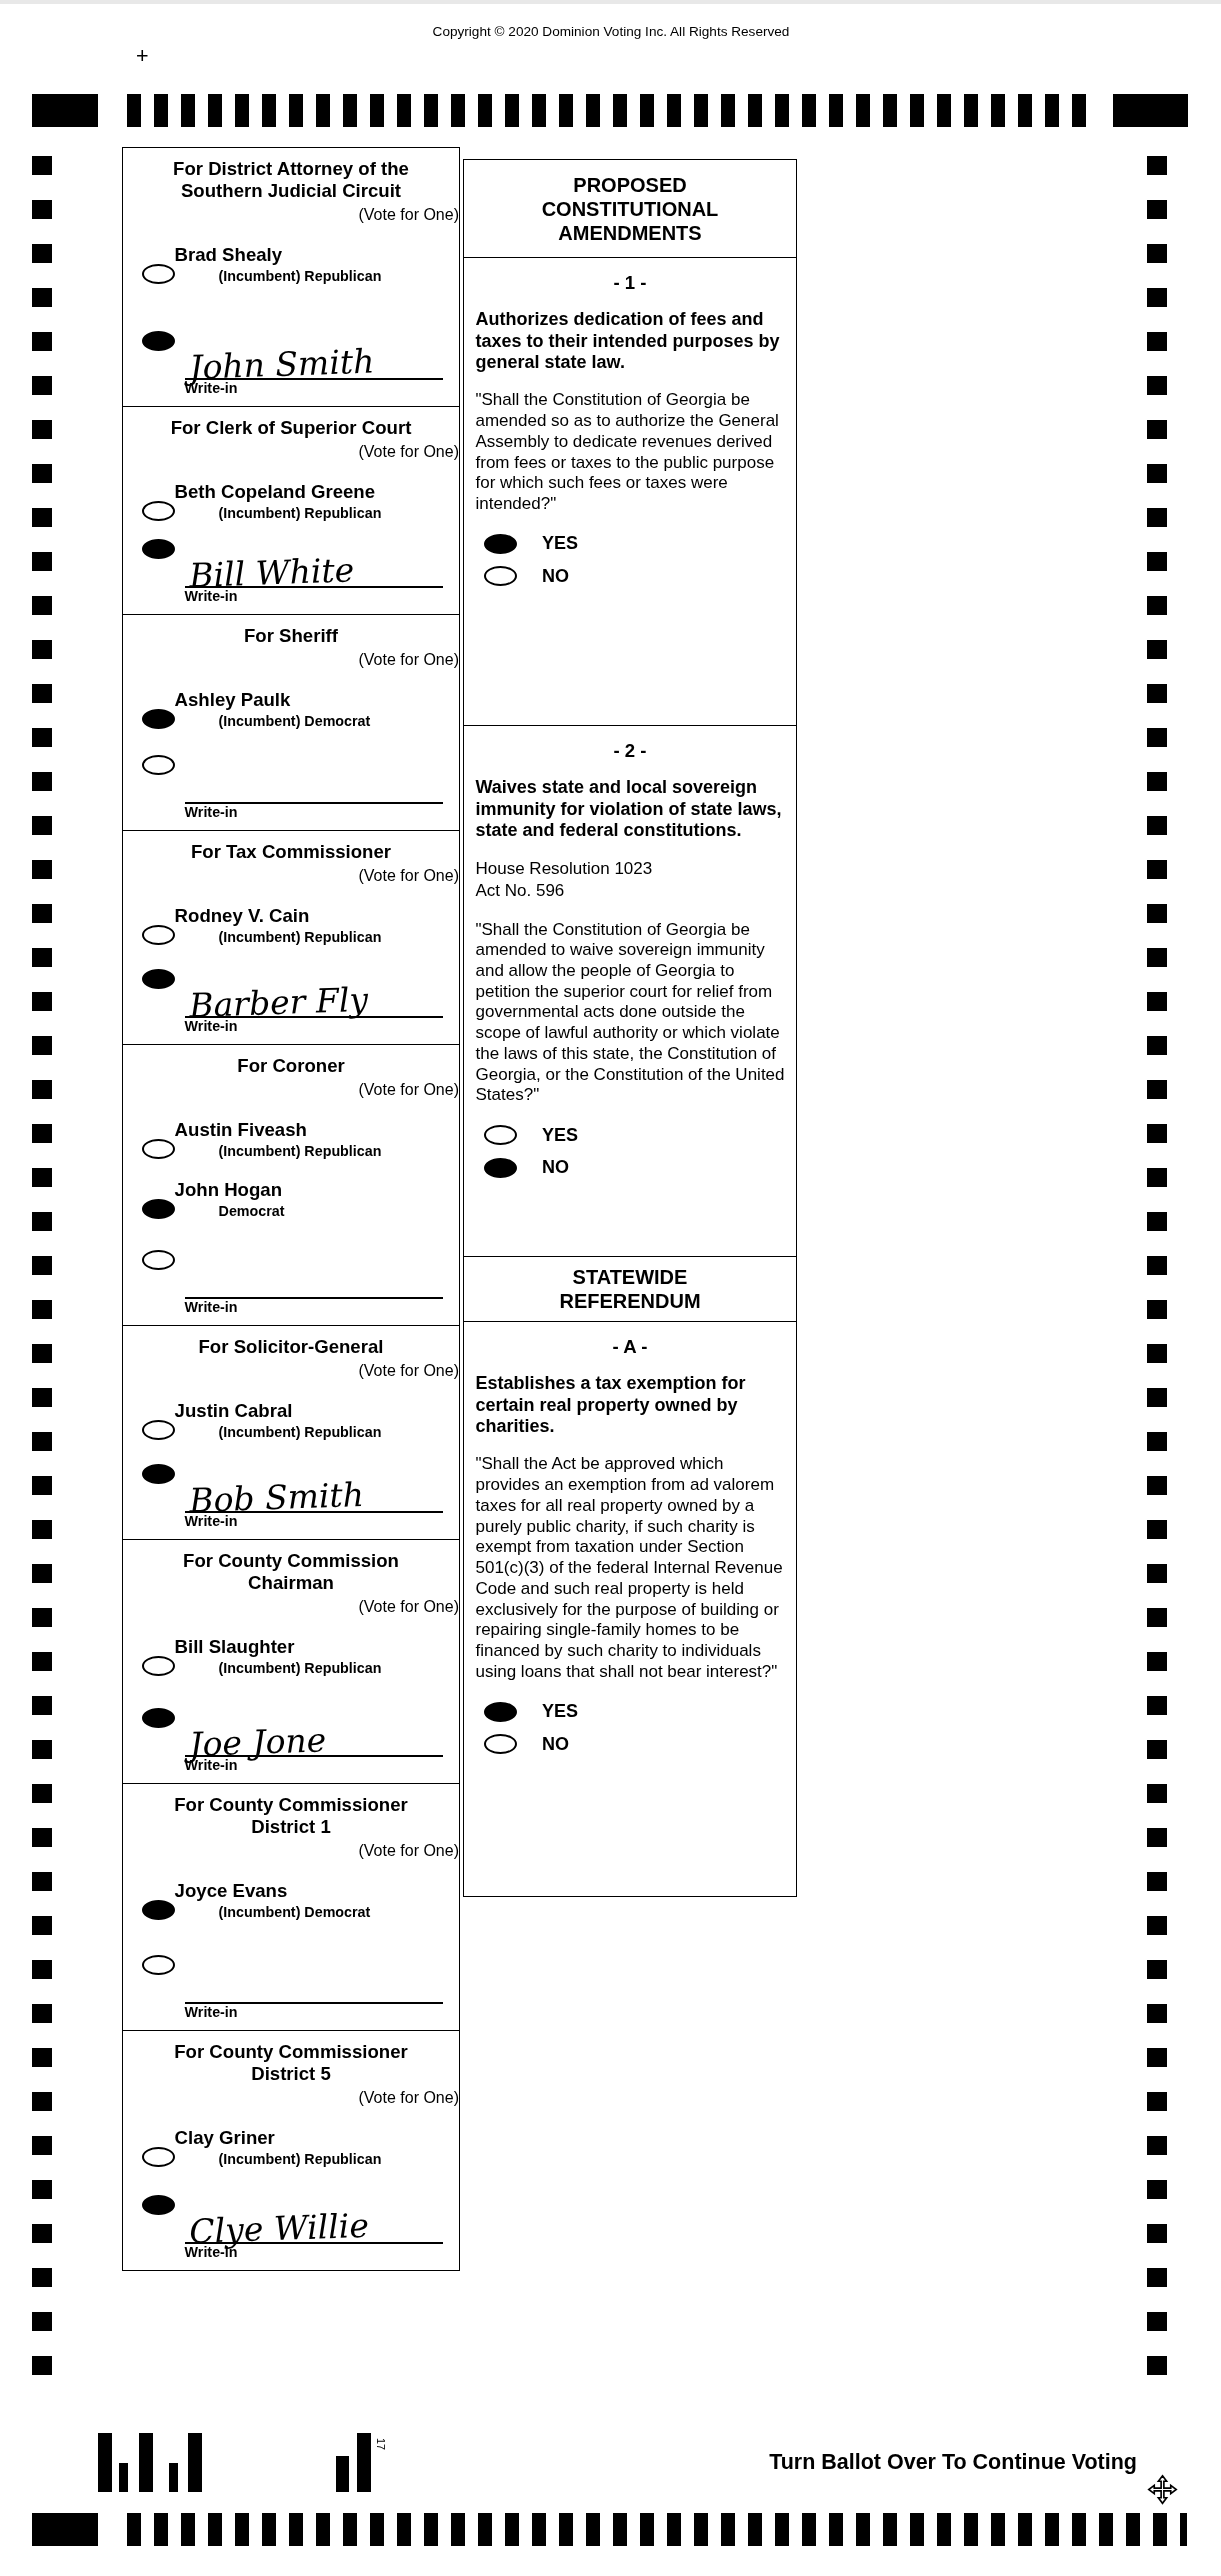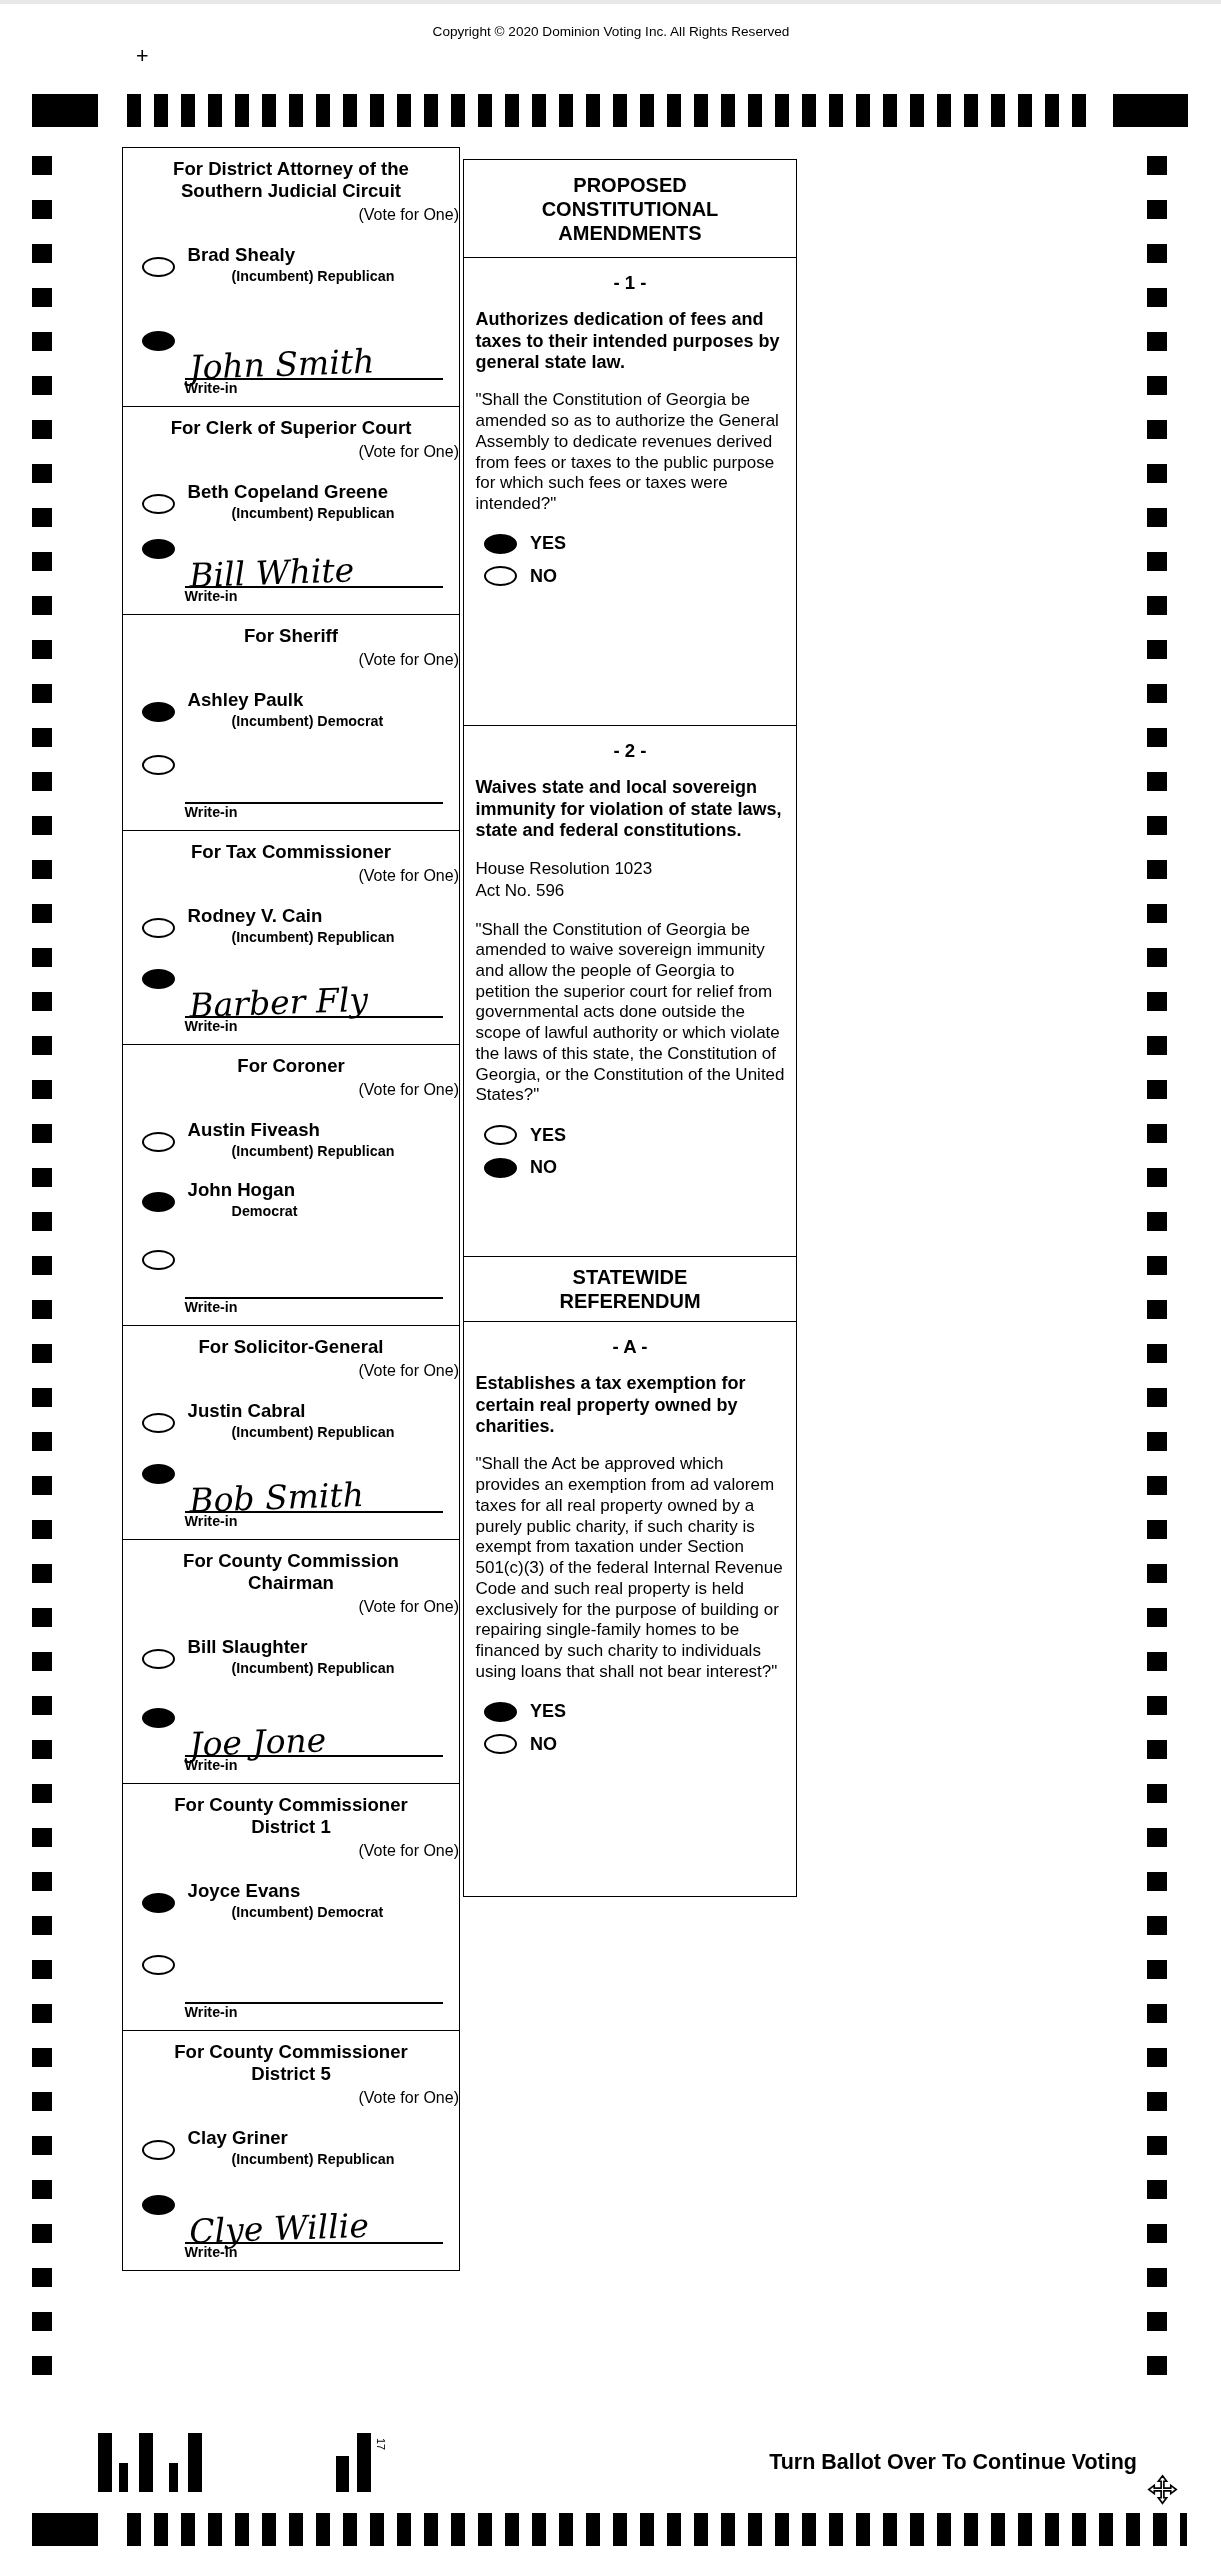--- a/index.html
+++ b/index.html
@@ -26,21 +26,21 @@
   .copyright { position:absolute; top:20px; left:0; right:0; text-align:center; font-size:13.6px; }
   .plus-mark { position:absolute; left:136px; top:40px; font-size:21.5px; }
   
   .col-left  { position:absolute; left:122px; top:143px; width:338px; border:1.4px solid #000; box-sizing:border-box; background:#fff; }
   .col-right { position:absolute; left:463px; top:155px; width:334px; border:1.4px solid #000; box-sizing:border-box; background:#fff; }
   
   .contest { display:flex; flex-direction:column; box-sizing:border-box; padding-top:7.2px; }
   .contest + .contest { border-top:1.4px solid #000; }
   .c-title { text-align:center; font-weight:bold; font-size:18.6px; line-height:1.18; margin-top:2.9px; }
   .c-instr { text-align:right; font-size:16px; margin-top:3.6px; }
-  .cand { display:flex; gap:13px; padding-left:18.6px; margin-top:21.5px; align-items:center; }
+  .cand { display:flex; padding-left:18.6px; margin-top:21.5px; align-items:flex-end; }
   .cand .oval { margin-top:5.7px; }
   .cand-name { font-weight:bold; font-size:18.6px; display:block; line-height:1.1; }
   .cand-party { font-weight:bold; font-size:14.3px; display:block; margin-top:2.2px;padding-left:44px; }
   .oval {
     width:29px; height:16px; border:2.2px solid #000; border-radius:50%;
     display:inline-block; background:#fff; flex:none; box-sizing:content-box;
   }
   .oval.filled { background:#000; }
   .writein { margin-top:auto; display:flex; align-items:flex-end; gap:10px; padding-left:18.6px; padding-bottom:26px; }
   .writein .oval { margin-bottom:29px; }
@@ -61,21 +61,21 @@
   .m-header  { height:98px; }
   .m-header > div { max-width:229px; }
   .ref-header { height:65px; }
   .ref-header > div { max-width:172px; }
   .measure { box-sizing:border-box; border-bottom:1.4px solid #000; padding:8.6px 11.5px 0; }
   .measure.last { border-bottom:none; }
   .m-num { text-align:center; font-weight:bold; font-size:18.6px; margin:5.7px 0 14.3px; }
   .m-summary { font-weight:bold; font-size:18px; line-height:1.22; margin:0 0 16px; }
   .m-refs { font-size:17px; line-height:1.25; margin-bottom:18.6px; }
   .m-question { font-size:17px; line-height:1.22; margin-bottom:18.6px; }
-  .choice { display:flex; align-items:center; gap:13px; padding-left:8.6px; margin:11.5px 0; }
+  .choice { display:flex; align-items:center; gap:25px; padding-left:8.6px; margin:11.5px 0; }
   .choice-label { font-weight:bold; font-size:18px; }
   
   .footer-instruction { position:absolute; right:85px; top:2446px; font-weight:bold; font-size:21.5px; }
   .move-icon { position:absolute; left:1146px; top:2469px; width:33px; height:33px; }
   .stub-number { position:absolute; left:387px; top:2434px; font-size:10.8px; transform:rotate(90deg); transform-origin:left top; }
 </style>
 </head>
 <body>
 
 <div class="page">

